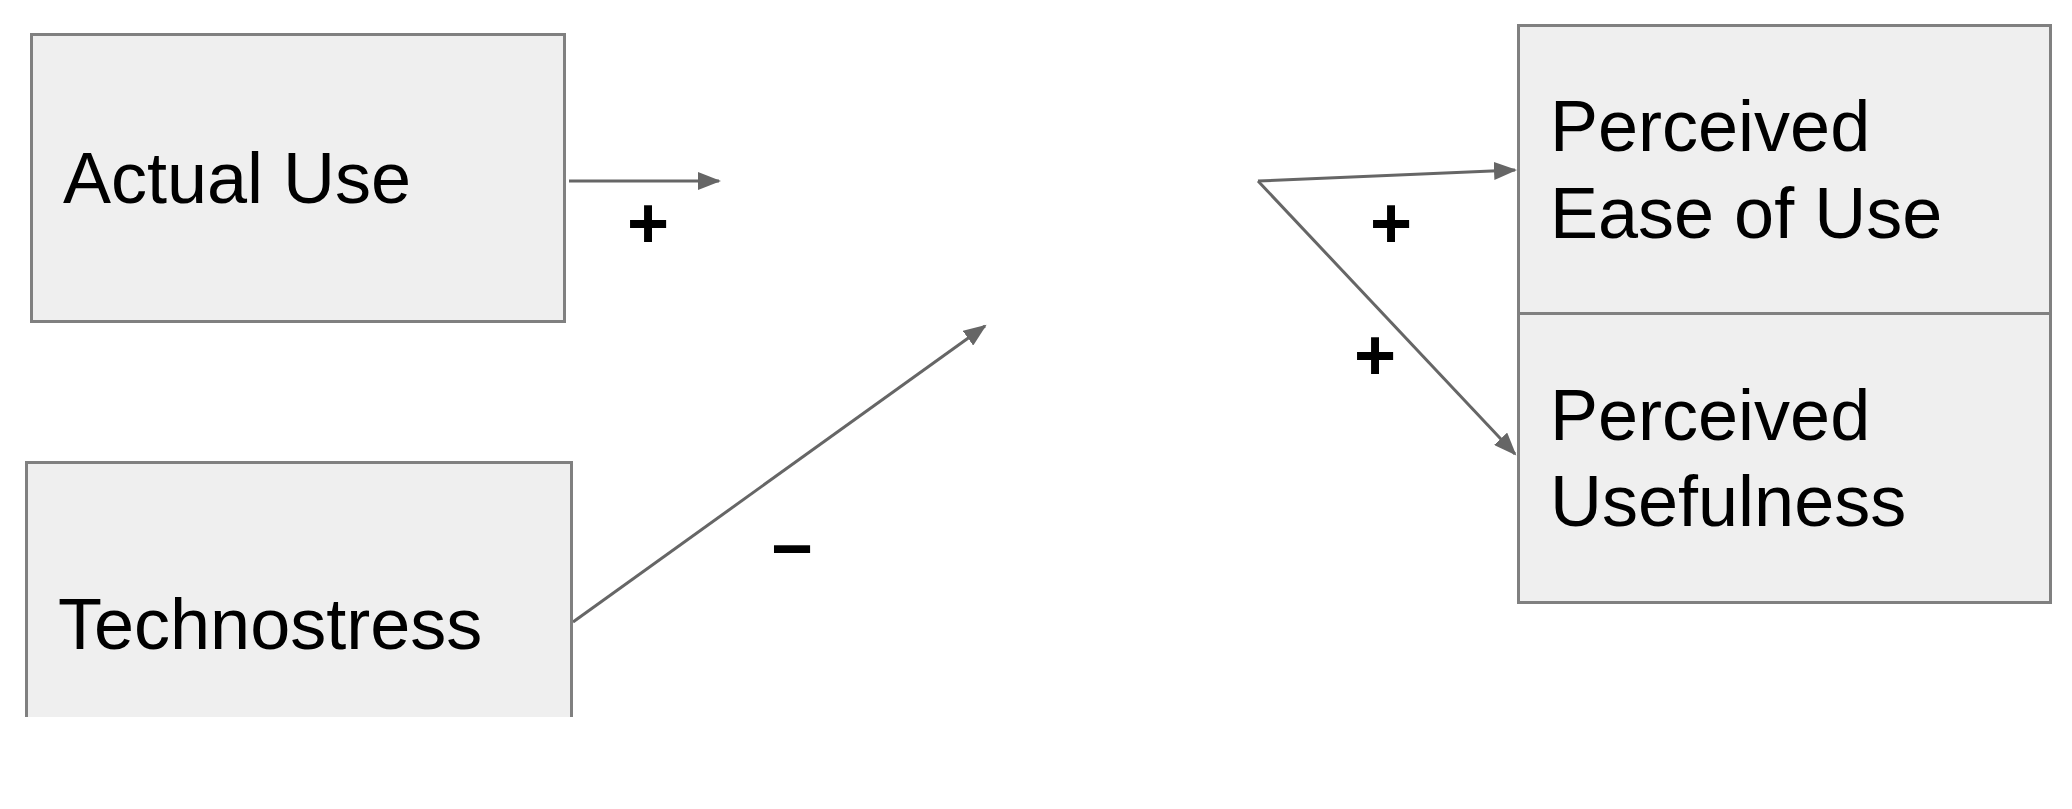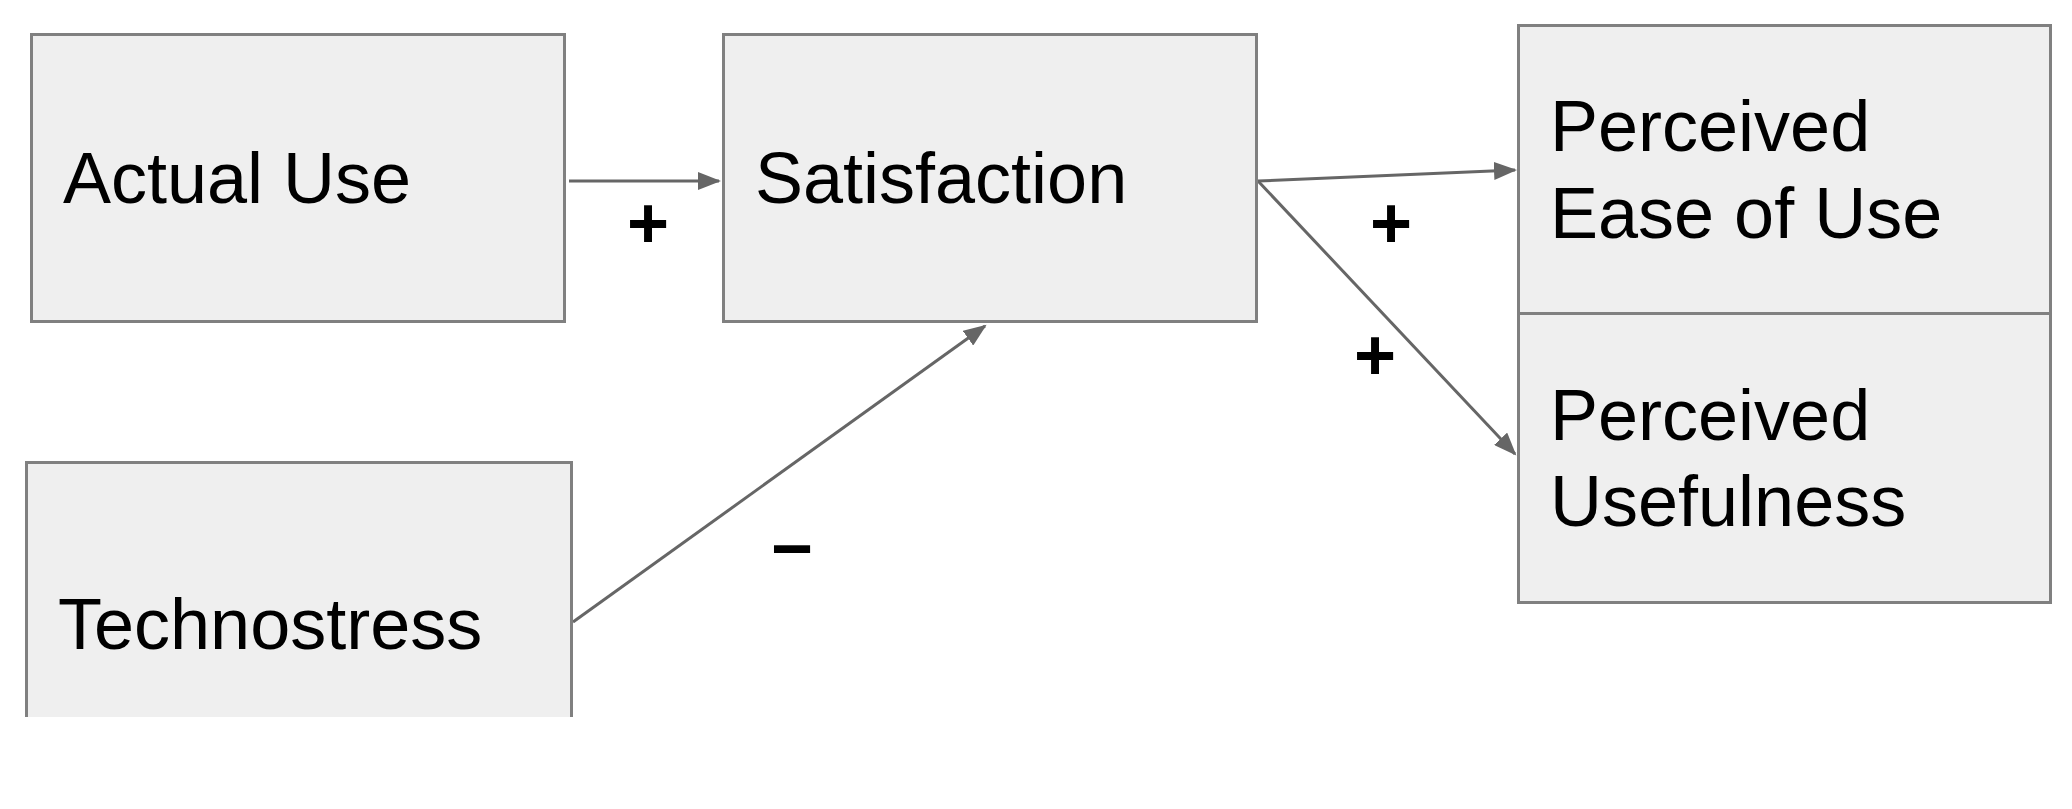--- a/index.html
+++ b/index.html
@@ -83,23 +83,20 @@
     </g>
     <g>
       <line x1="1258" y1="181" x2="1515" y2="454" stroke="#666666" stroke-width="3" marker-end="url(#arrowhead)"></line>
     </g>
   </svg>
 
   <div class="node" id="node-actual-use">
     <span class="label">Actual Use</span>
   </div>
 
-  <div class="node" id="node-satisfaction">
-    <span class="label">Satisfaction</span>
-  </div>
 
   <div class="node" id="node-technostress">
     <span class="label">Technostress</span>
   </div>
 
   <div class="node" id="node-peou">
     <span class="label">Perceived
 Ease of Use</span>
   </div>
 

